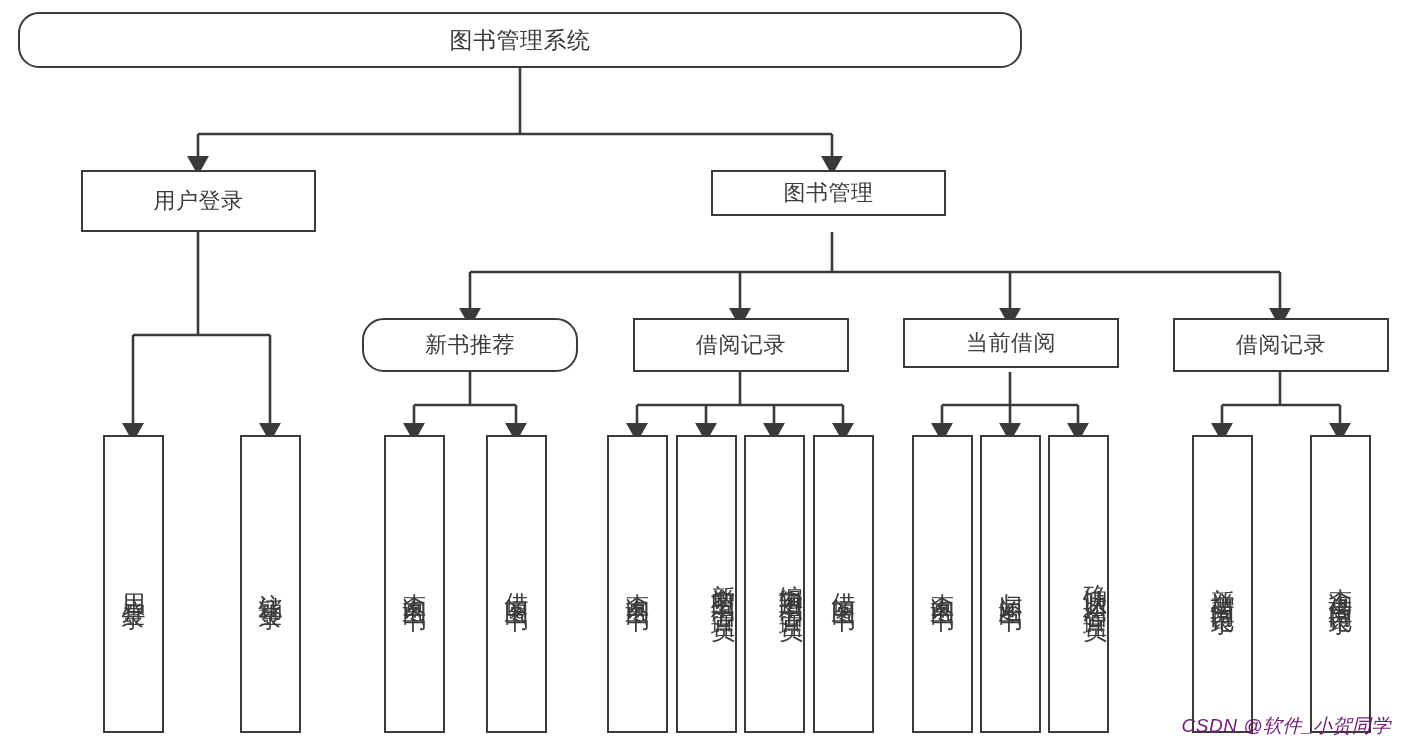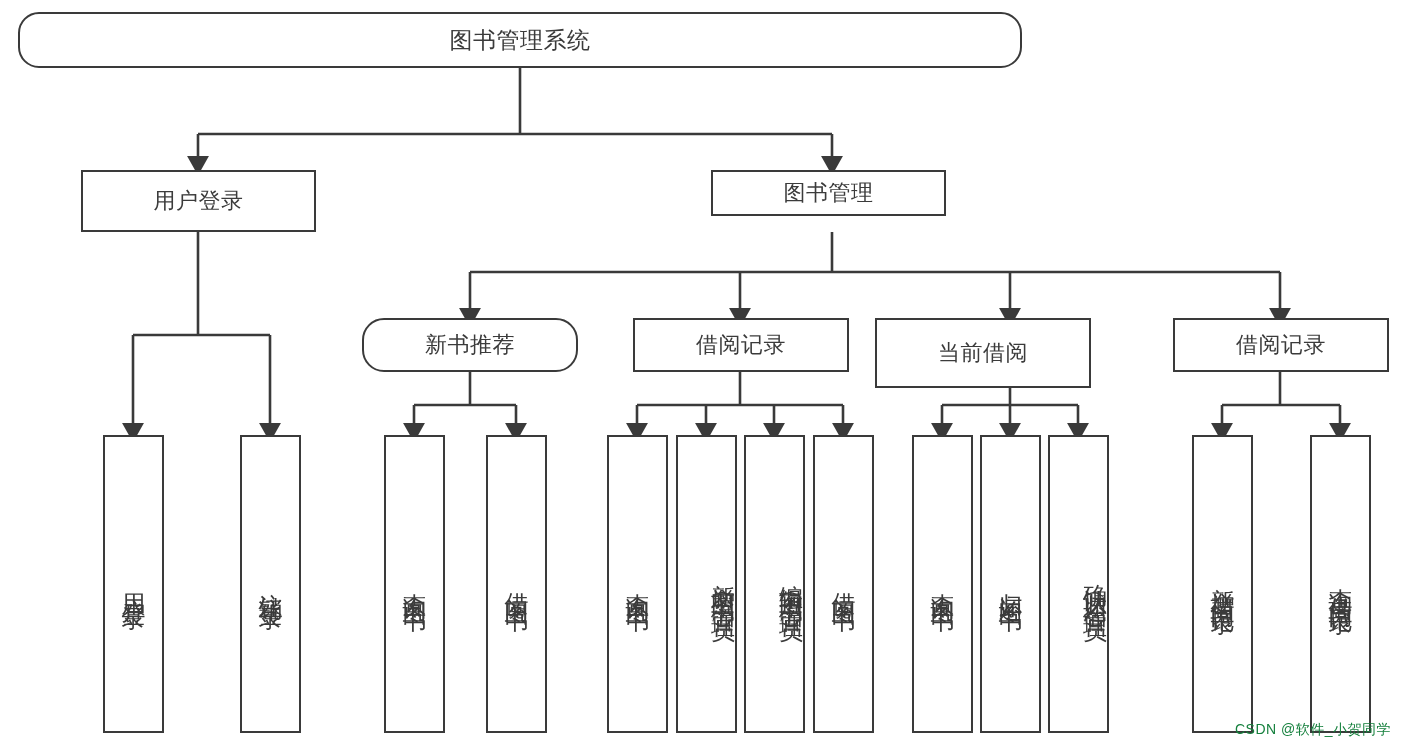--- a/index.html
+++ b/index.html
@@ -64,24 +64,25 @@
     align-items: center;
     padding-top: 0;
   }
   .label-v {
     display: block;
   }
   #watermark {
     position: absolute;
     right: 14px;
     bottom: 8px;
-    font-size: 14px;
-    color: #15803d;
+    font-size: 19px;
+    color: #701a75;
     white-space: nowrap;
     letter-spacing: 0.5px;
+    font-style: italic;
   }
 </style>
 </head>
 <body>
 
 <div id="diagram-root">
 
   <svg id="edges-layer" viewBox="0 0 1405 747" width="1405" height="747" xmlns="http://www.w3.org/2000/svg">
     <defs>
       <marker id="arrowhead" markerWidth="9" markerHeight="9" refX="1.5" refY="4.2" orient="auto" markerUnits="strokeWidth">
@@ -145,21 +146,21 @@
   </div>
 
   <div class="node node-horizontal" style="left:362px; top:318px; width:216px; height:54px;border-radius:22px;">
     <span>新书推荐</span>
   </div>
 
   <div class="node node-horizontal" style="left:633px; top:318px; width:216px; height:54px;">
     <span>借阅记录</span>
   </div>
 
-  <div class="node node-horizontal" style="left:875px; top:318px; width:216px; height:70px;">
+  <div class="node node-horizontal" style="left:903px; top:318px; width:216px; height:50px;">
     <span>当前借阅</span>
   </div>
 
   <div class="node node-horizontal" style="left:1173px; top:318px; width:216px; height:54px;">
     <span>借阅记录</span>
   </div>
 
   <div class="node node-vertical vcenter" style="left:103px; top:435px; width:61px; height:298px;">
     <span class="label-v">用户登录</span>
   </div>

